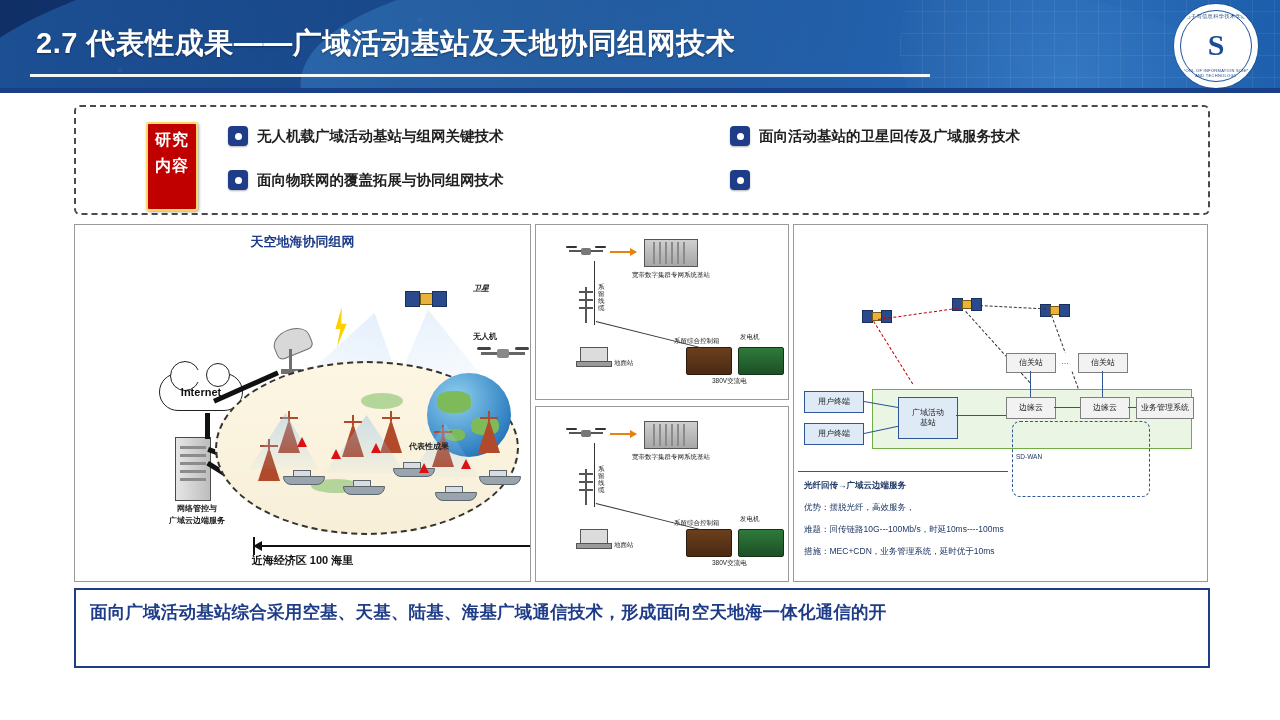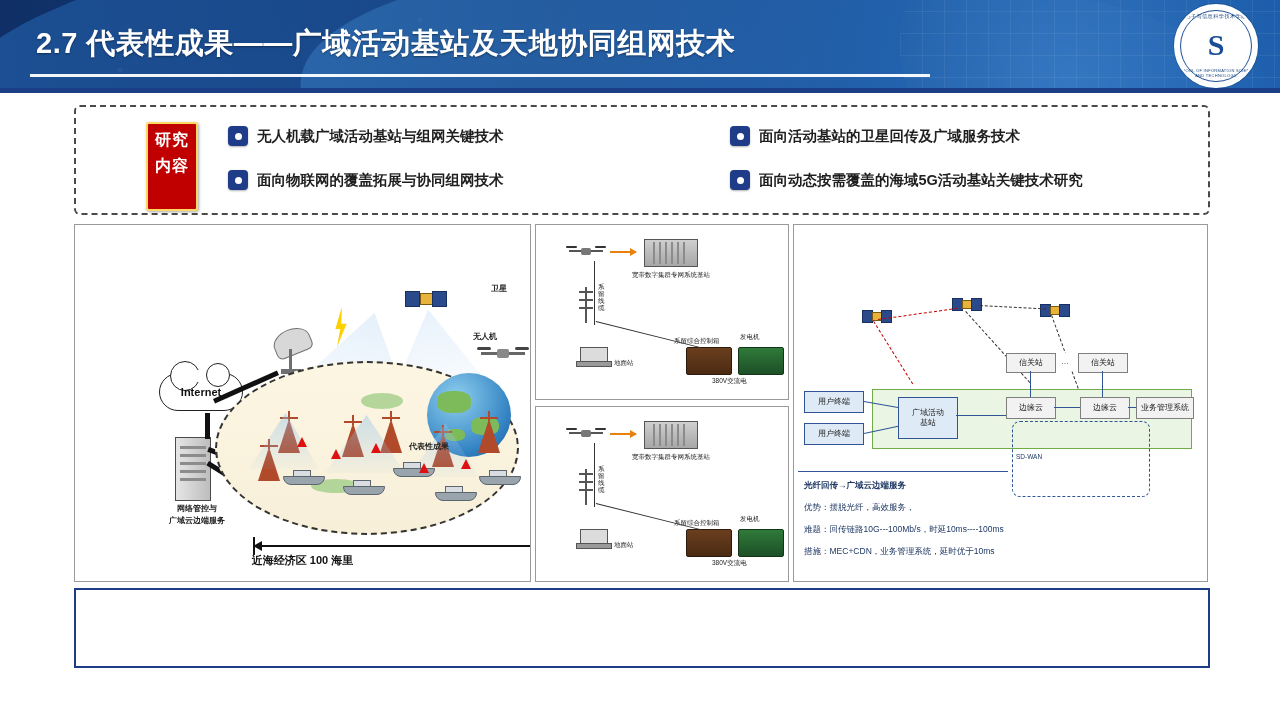--- a/index.html
+++ b/index.html
@@ -280,33 +280,33 @@
   <div class="bullet-row b3">
     <span class="bullet-dot">
         <i></i>
       </span>
     <span class="bullet-text">面向活动基站的卫星回传及广域服务技术</span>
   </div>
   <div class="bullet-row b4">
     <span class="bullet-dot">
         <i></i>
       </span>
-    <span class="bullet-text">面向动态按需覆盖的海域5G活动基站关键技术研究</span>
   </div>
 
   <div class="figs">
 
     <div class="fig figA">
+      <div class="cap">天空地海协同组网</div>
 
       <div class="satellite">
         <div class="sat-panel l"></div>
           <div class="sat-body"></div>
           <div class="sat-panel r"></div>
       </div>
-      <div class="tiny" style="position:absolute;left:416px;top:58px;font-weight:bold;">卫星</div>
+      <div class="tiny" style="position:absolute;left:398px;top:58px;font-weight:bold;font-style:italic;">卫星</div>
 
       <div class="beam" style="left:205px;top:86px;width:160px;height:120px;transform:rotate(14deg);opacity:.5;"></div>
       <div class="beam" style="left:300px;top:84px;width:120px;height:100px;transform:rotate(-8deg);opacity:.45;"></div>
 
       <div class="lightning" style="left:258px;top:82px;"></div>
 
       <div class="dish" style="left:196px;top:104px;">
         <div class="d-cup"></div>
           <div class="d-pole"></div>
           <div class="d-base"></div>
@@ -572,17 +572,18 @@
       <div class="notetext" style="left:10px;top:276px;">优势：摆脱光纤，高效服务，</div>
       <div class="notetext" style="left:10px;top:298px;">难题：回传链路10G---100Mb/s，时延10ms----100ms</div>
       <div class="notetext" style="left:10px;top:320px;">措施：MEC+CDN，业务管理系统，延时优于10ms</div>
 
       <div style="position:absolute;left:4px;top:246px;width:210px;height:1px;background:#2f5597;"></div>
     </div>
   </div>
 
   <div class="conclusion">
     <p>
+      <span>面向广域活动基站综合采用空基、天基、陆基、海基广域通信技术，形成面向空天地海一体化通信的开</span>
       <br>
     </p>
   </div>
 
 </div>
 
 </body></html>

